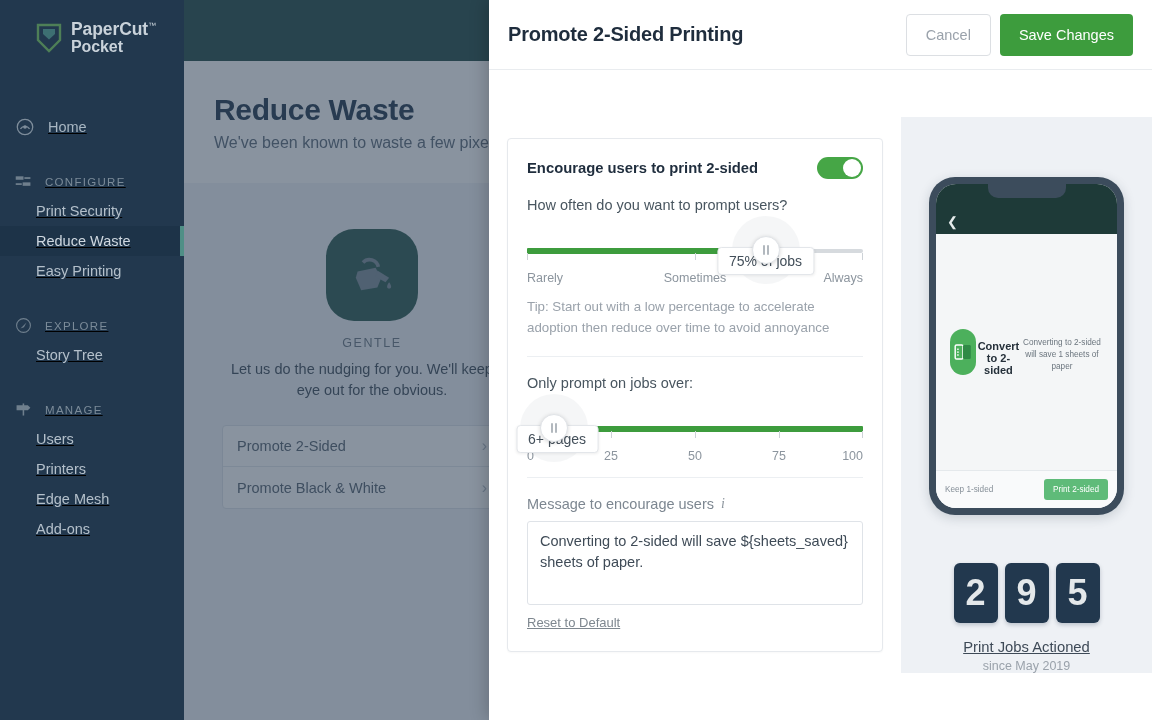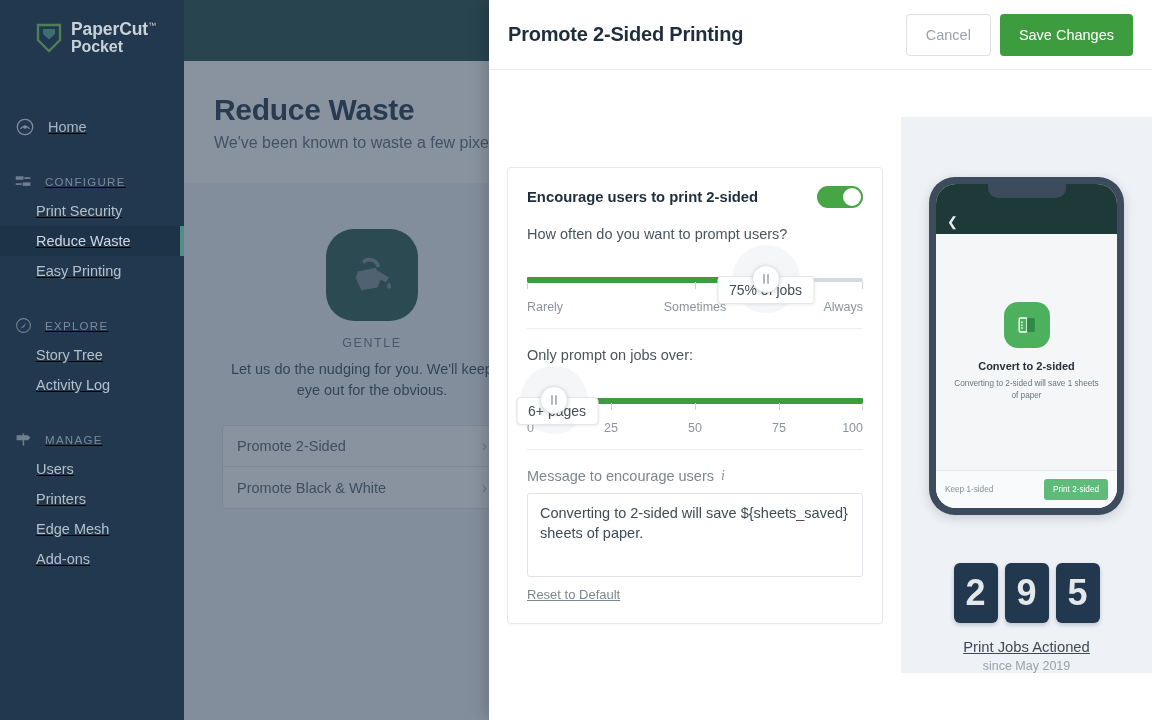--- a/index.html
+++ b/index.html
@@ -225,21 +225,21 @@
   .phone-statusbar {
     height: 50px; background: #1e3a38; flex: none; position: relative;
     display: flex; align-items: flex-end; padding: 0 0 5px 11px;
   }
   .phone-notch {
     position: absolute; top: 0; left: 50%; transform: translateX(-50%);
     width: 78px; height: 14px; background: #3c4c5c; border-radius: 0 0 10px 10px;
   }
   .phone-back { color: #e6ecec; font-size: 13px; }
   .phone-content {
-    flex: 1; display: flex; flex-direction: column; align-items: center;
+    flex: 1; display: flex; flex-direction: row; align-items: center;
     justify-content: center; padding: 0 14px; text-align: center;
     background: #f4f6f7;
   }
   .phone-icon {
     width: 46px; height: 46px; border-radius: 14px; background: #4cb05c;
     display: flex; align-items: center; justify-content: center;
   }
   .phone-h { margin-top: 12px; font-size: 11px; font-weight: 700; color: #25303a; }
   .phone-p { margin-top: 6px; font-size: 8.2px; color: #6b757e; line-height: 1.45; }
   .phone-foot {
@@ -330,25 +330,20 @@
             <svg viewBox="0 0 22 22" width="19" height="19">
               <circle cx="11" cy="11" r="8" fill="none" stroke="#6f7f8d" stroke-width="1.3"></circle>
               <path d="M7.5 14.5 L14.5 7.5 L11.5 13 Z" fill="#6f7f8d"></path>
             </svg>
           </span>
           <span>EXPLORE</span>
         </div>
         <div class="nav-sub-wrap">
           <div class="nav-sub">
             <span>Story Tree</span>
-          </div>
-        </div>
-        <div class="nav-sub-wrap">
-          <div class="nav-sub">
-            <span>Activity Log</span>
           </div>
         </div>
 
         <div class="nav-group">
           <span class="nav-ico">
             <svg viewBox="0 0 22 22" width="19" height="19">
               <rect x="10" y="4" width="1.8" height="14" fill="#6f7f8d"></rect>
               <path d="M3 6 H16 L19 9 L16 12 H3 Z" fill="#6f7f8d"></path>
             </svg>
           </span>
@@ -454,20 +449,21 @@
                   <i></i>
                 </span>
             </div>
             <div class="scale-labels">
               <span style="left:0;">Rarely</span>
               <span style="left:50%;transform:translateX(-50%);">Sometimes</span>
               <span style="right:0;">Always</span>
             </div>
           </div>
 
+          <div class="tip">Tip: Start out with a low percentage to accelerate adoption then reduce over time to avoid annoyance</div>
           <div class="divider"></div>
 
           <div class="q-label">Only prompt on jobs over:</div>
 
           
           <div class="slider-block" style="margin-top:8px;">
             <span class="bubble" style="left:7%;transform:translateX(-42%);">6+ pages</span>
             <div class="track-wrap">
               <span class="track-bg"></span>
               <span class="track-fill-r" style="left:13%;right:0;"></span>

